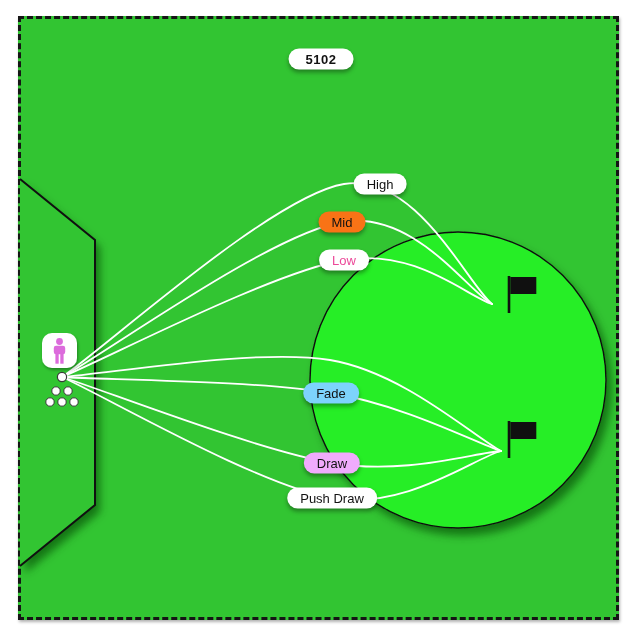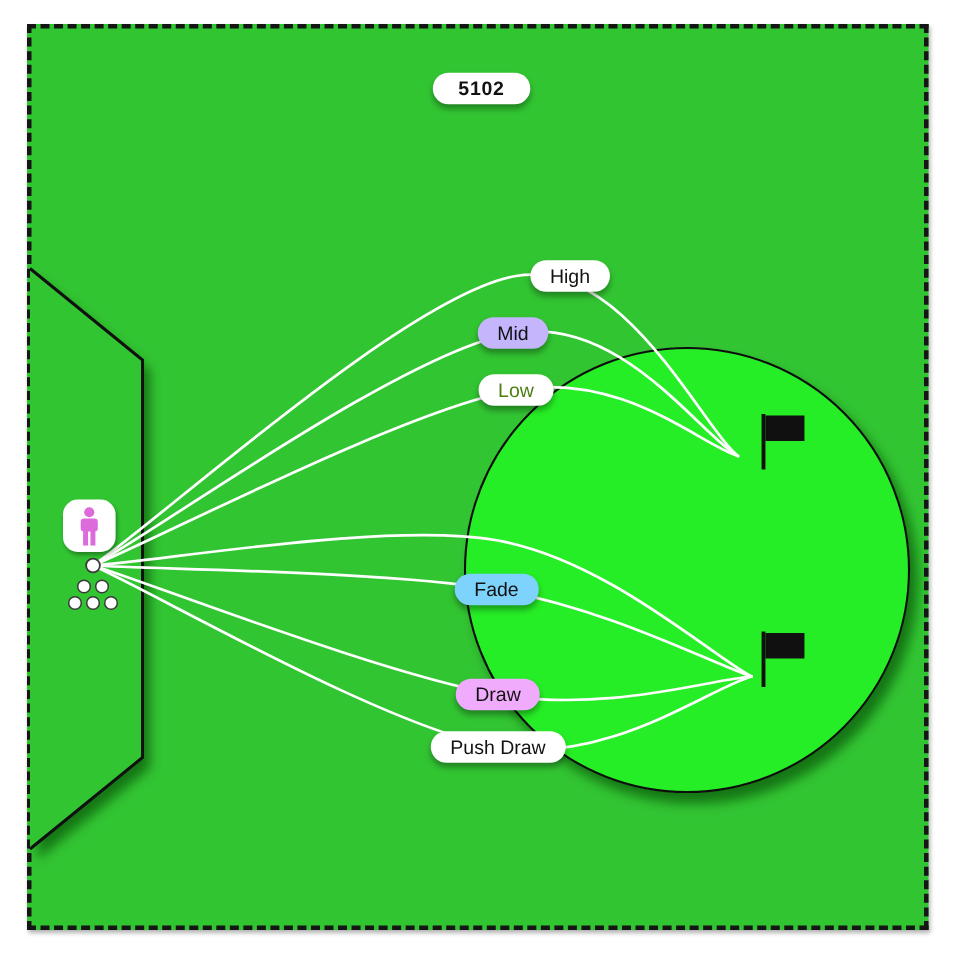--- a/index.html
+++ b/index.html
@@ -70,19 +70,19 @@
         <circle cx="50" cy="402" r="4.2" fill="#ffffff" stroke="#3a3a3a" stroke-width="1"></circle>
         <circle cx="62" cy="402" r="4.2" fill="#ffffff" stroke="#3a3a3a" stroke-width="1"></circle>
         <circle cx="74" cy="402" r="4.2" fill="#ffffff" stroke="#3a3a3a" stroke-width="1"></circle>
         <circle cx="62" cy="377" r="4.6" fill="#ffffff" stroke="#3a3a3a" stroke-width="1.2"></circle>
       </g>
   </svg>
 
   <div class="pill badge" style="left: 321px; top: 59px; background: rgb(255, 255, 255); color: rgb(18, 18, 18);">5102</div>
 
   <div class="pill" style="left: 344px; top: 184px; background: rgb(255, 255, 255); color: rgb(18, 18, 18); margin-left: 36px;">High</div>
-  <div class="pill" style="left: 342px; top: 222px; background: #c4b5fd; color: rgb(18, 18, 18);">Mid</div>
-  <div class="pill" style="left: 344px; top: 260px; background: rgb(255, 255, 255); color: #4d7c0f;">Low</div>
+  <div class="pill" style="left: 342px; top: 222px; background: #f97316; color: rgb(18, 18, 18);">Mid</div>
+  <div class="pill" style="left: 344px; top: 260px; background: rgb(255, 255, 255); color: #ec4899;">Low</div>
   <div class="pill" style="left: 331px; top: 393px; background: #7dd3fc; color: rgb(18, 18, 18);">Fade</div>
   <div class="pill" style="left: 332px; top: 463px; background: #f0abfc; color: rgb(18, 18, 18);">Draw</div>
   <div class="pill" style="left: 332px; top: 498px; background: rgb(255, 255, 255); color: rgb(18, 18, 18);">Push Draw</div>
 
 </div>
 
 </body></html>

